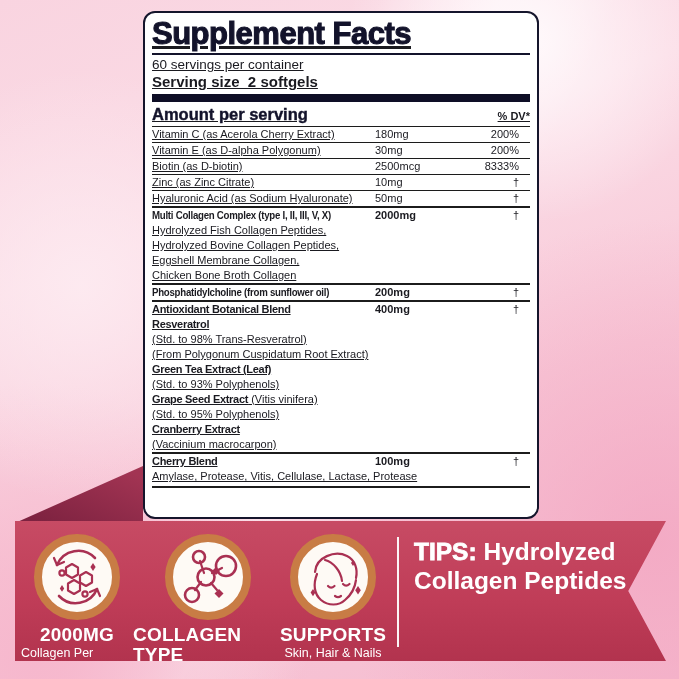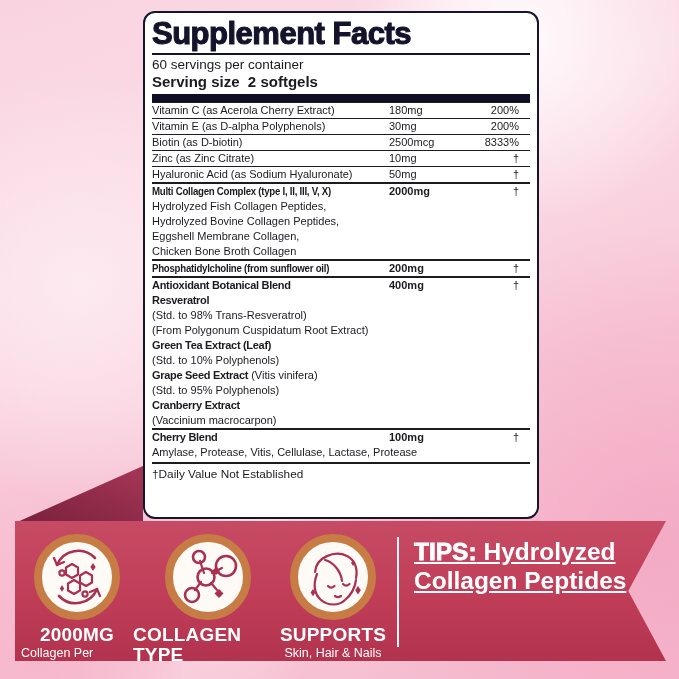--- a/index.html
+++ b/index.html
@@ -13,41 +13,41 @@
       radial-gradient(circle at 97% 80%, rgba(243,167,194,.85) 0%, rgba(243,167,194,0) 38%),
       radial-gradient(circle at 5% 97%, rgba(246,182,204,.9) 0%, rgba(246,182,204,0) 30%),
       linear-gradient(115deg, rgba(255,255,255,0) 38%, rgba(255,255,255,.45) 50%, rgba(255,255,255,0) 62%),
       linear-gradient(160deg, #f9d4e0 0%, #fbdce6 32%, #f8c9d8 62%, #f5bcd0 100%);
   }
 
   
   .card {
     position:absolute; left:143px; top:11px; width:396px; height:508px;
     background:#fff; border:2.5px solid #15152c; border-radius:12px;
-    padding:3px 7px 0 7px; color:#1a1a20; overflow:hidden;
+    padding:3px 7px 0 7px; color:#1a1a20; overflow:hidden;text-decoration:underline;
   }
   .sf-title {
     font-size:31px; font-weight:700; line-height:36px; color:#13132b;
     letter-spacing:-0.5px; -webkit-text-stroke:1.1px #13132b;
   }
   .title-rule { border-top:2px solid #13132b; margin:1px 0 2px; }
   .servings { font-size:13.5px; line-height:16px; }
   .serving-size { font-size:15px; font-weight:700; line-height:18px; }
   .thick-bar { height:8px; background:#0e0e26; margin-top:3px; }
   .amount-header { display:flex; justify-content:space-between; align-items:flex-end; padding:3px 0 2px; }
   .amount-header .l { font-size:16.5px; font-weight:700; -webkit-text-stroke:0.4px #13132b; color:#13132b;}
   .amount-header .r { font-size:11px; font-weight:700; padding-bottom:2px; }
 
   .rows { position:relative; }
   .row { position:relative; line-height:15px; font-size:11px; white-space:nowrap; }
   .row.thin { border-top:1.2px solid #1c1c1c; }
   .row.med  { border-top:2.2px solid #1c1c1c; }
   .row .b { font-weight:700; letter-spacing:-0.3px; }
   .row.fit .b { display:inline-block; transform:scaleX(.88); transform-origin:0 50%; }
-  .row .amt { position:absolute; left:237px; }
+  .row .amt { position:absolute; left:223px; }
   .row.bold .amt { font-weight:700; }
   .row .dv { position:absolute; right:11px; }
 
   .footnotes { border-top:2.2px solid #1c1c1c; margin-top:2px; padding:3px 0 4px; font-size:11.8px; line-height:14.5px; }
 
   
   .fold {
     position:absolute; left:15px; top:466px; width:128px; height:57px;
     background:linear-gradient(205deg, #a23453 10%, #7d2240 90%);
     clip-path:polygon(0 100%, 100% 0, 100% 100%);
@@ -69,43 +69,47 @@
     background:#fefaf5; border:8px solid #c87c45;
     display:flex; align-items:center; justify-content:center;
   }
   .feature .t { margin-top:5px; font-size:19px; font-weight:700; letter-spacing:.2px; line-height:20px; }
   .feature .s { font-size:12.5px; line-height:15px; margin-top:1px; }
   .feature.f2 .s { font-weight:700; font-size:12px; }
   .tips {
     margin-left:14px; margin-top:16px; padding-left:15px; width:252px;
     border-left:2px solid rgba(255,255,255,.95); min-height:110px;
   }
-  .tips .th { font-size:24.5px; font-weight:700; line-height:29px; margin-bottom:7px;text-decoration:underline; }
+  .tips .th { font-size:24.5px; font-weight:700; line-height:29px; margin-bottom:7px; }
   .tips .th .tb { -webkit-text-stroke:.8px #fff; }
   .tips .tp { font-size:14px; line-height:20px; -webkit-text-stroke:.3px #fff; }
 
   svg .ln { stroke:#a93052; stroke-width:2.6; fill:none; stroke-linecap:round; stroke-linejoin:round; }
   svg .fl { fill:#a93052; stroke:none; }
   svg .th1 { stroke-width:2.2; }
 </style>
 </head>
 <body>
 
 <div class="card">
   <div class="sf-title">Supplement Facts</div>
   <div class="title-rule"></div>
   <div class="servings">60 servings per container</div>
   <div class="serving-size">Serving size&nbsp;&nbsp;2 softgels</div>
   <div class="thick-bar"></div>
+  <div class="amount-header">
+    <span class="l">Amount per serving</span>
+    <span class="r">% DV*</span>
+  </div>
 
   <div class="rows">
 
       <div class="row thin"><span class="rr">Vitamin C (as Acerola Cherry Extract)</span><span class="amt">180mg</span><span class="dv">200%</span></div>
 
-      <div class="row thin"><span class="rr">Vitamin E (as D-alpha Polyphenols)</span><span class="amt">30mg</span><span class="dv">200%</span></div>
+      <div class="row thin"><span class="rr">Vitamin E (as D-alpha Polygonum)</span><span class="amt">30mg</span><span class="dv">200%</span></div>
 
       <div class="row thin"><span class="rr">Biotin (as D-biotin)</span><span class="amt">2500mcg</span><span class="dv">8333%</span></div>
 
       <div class="row thin"><span class="rr">Zinc (as Zinc Citrate)</span><span class="amt">10mg</span><span class="dv">†</span></div>
 
       <div class="row thin"><span class="rr">Hyaluronic Acid (as Sodium Hyaluronate)</span><span class="amt">50mg</span><span class="dv">†</span></div>
 
       <div class="row med bold fit"><span class="b">Multi Collagen Complex (type I, II, III, V, X)</span><span class="amt">2000mg</span><span class="dv">†</span></div>
 
       <div class="row"><span class="rr">Hydrolyzed Fish Collagen Peptides,</span></div>
@@ -121,39 +125,38 @@
       <div class="row med bold"><span class="b">Antioxidant Botanical Blend</span><span class="amt">400mg</span><span class="dv">†</span></div>
 
       <div class="row bold"><span class="b">Resveratrol</span></div>
 
       <div class="row"><span class="rr">(Std. to 98% Trans-Resveratrol)</span></div>
 
       <div class="row"><span class="rr">(From Polygonum Cuspidatum Root Extract)</span></div>
 
       <div class="row bold"><span class="b">Green Tea Extract (Leaf)</span></div>
 
-      <div class="row"><span class="rr">(Std. to 10% Polyphenols)</span></div>
+      <div class="row"><span class="rr">(Std. to 93% Polyphenols)</span></div>
 
       <div class="row bold"><span class="b">Grape Seed Extract</span><span class="rr"> (Vitis vinifera)</span></div>
 
       <div class="row"><span class="rr">(Std. to 95% Polyphenols)</span></div>
 
       <div class="row bold"><span class="b">Cranberry Extract</span></div>
 
       <div class="row"><span class="rr">(Vaccinium macrocarpon)</span></div>
 
       <div class="row med bold"><span class="b">Cherry Blend</span><span class="amt">100mg</span><span class="dv">†</span></div>
 
       <div class="row"><span class="rr">Amylase, Protease, Vitis, Cellulase, Lactase, Protease</span></div>
     </div>
 
   <div class="footnotes">
 
 
-      <div class="fn">†Daily Value Not Established</div>
     </div>
 
 </div>
 
 <div class="fold"></div>
 
 <div class="banner">
 
   <div class="feature f1">
     <div class="ring">

